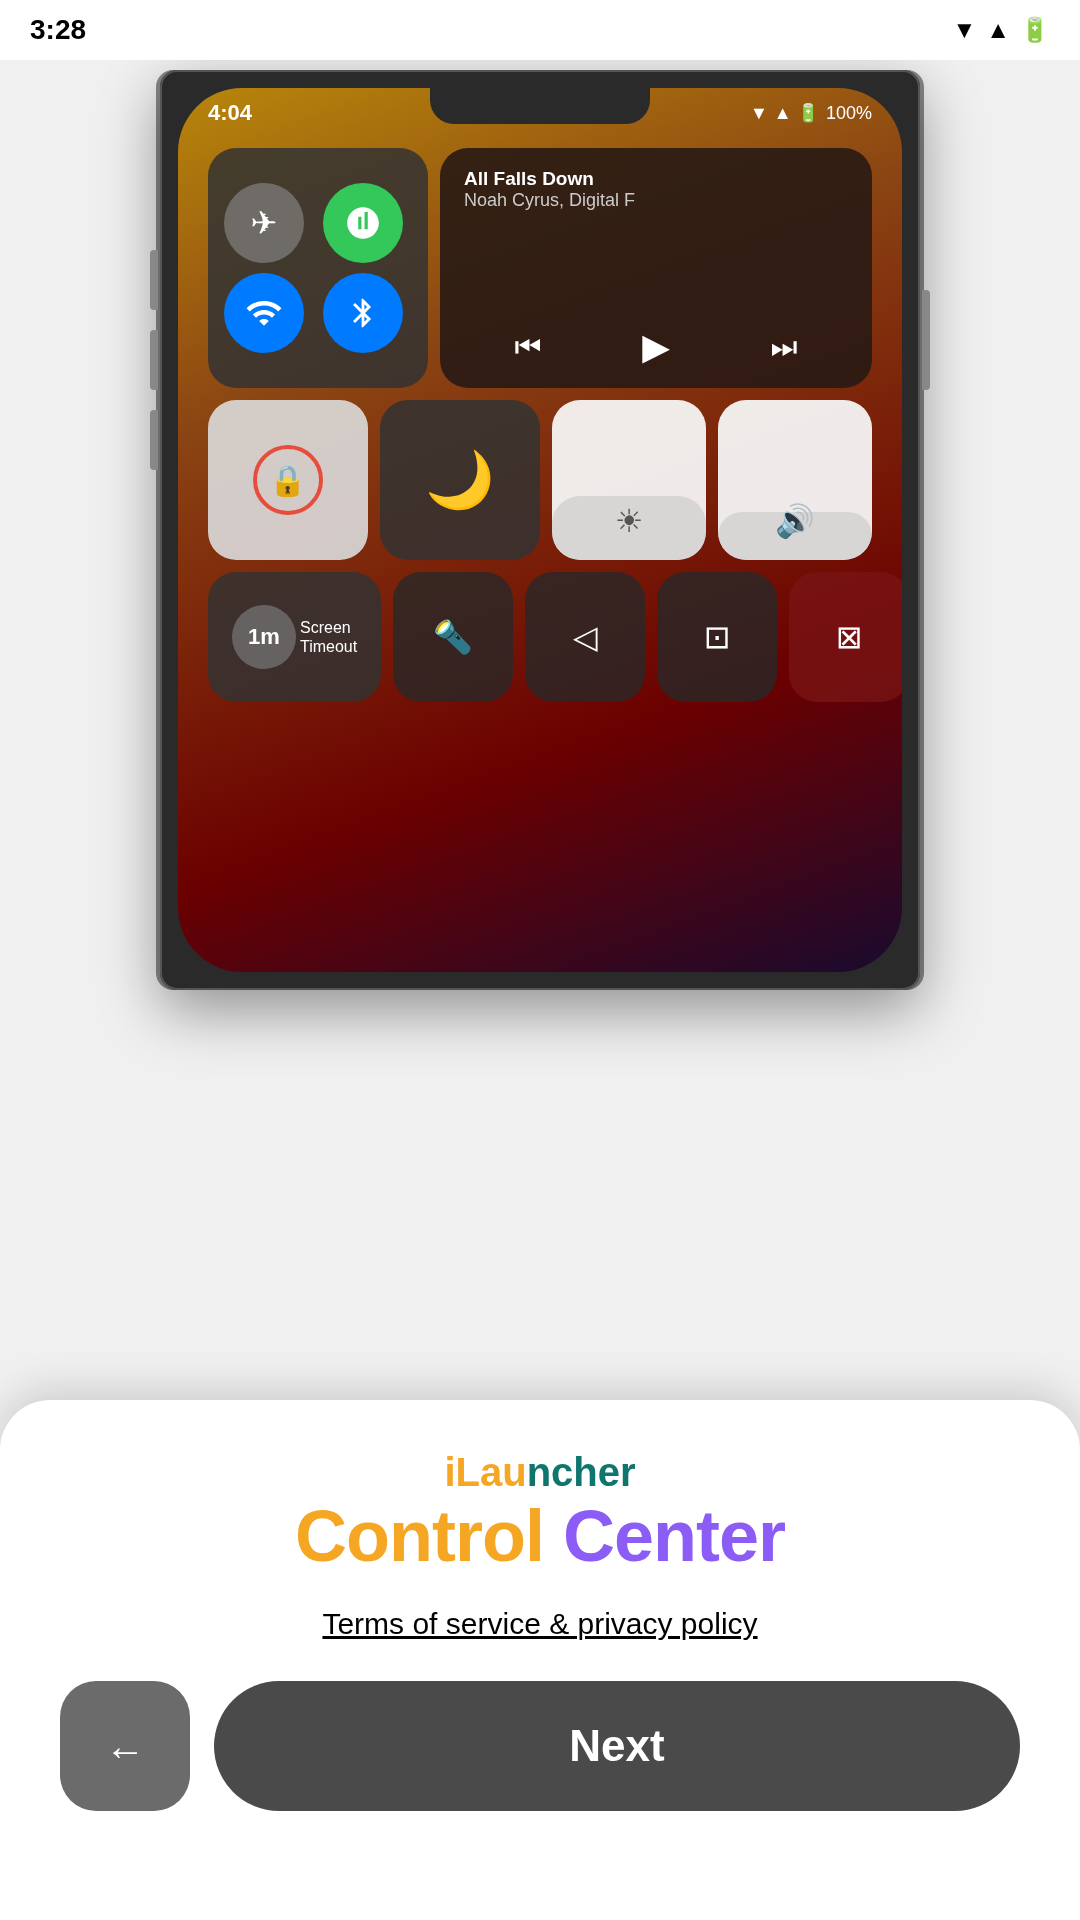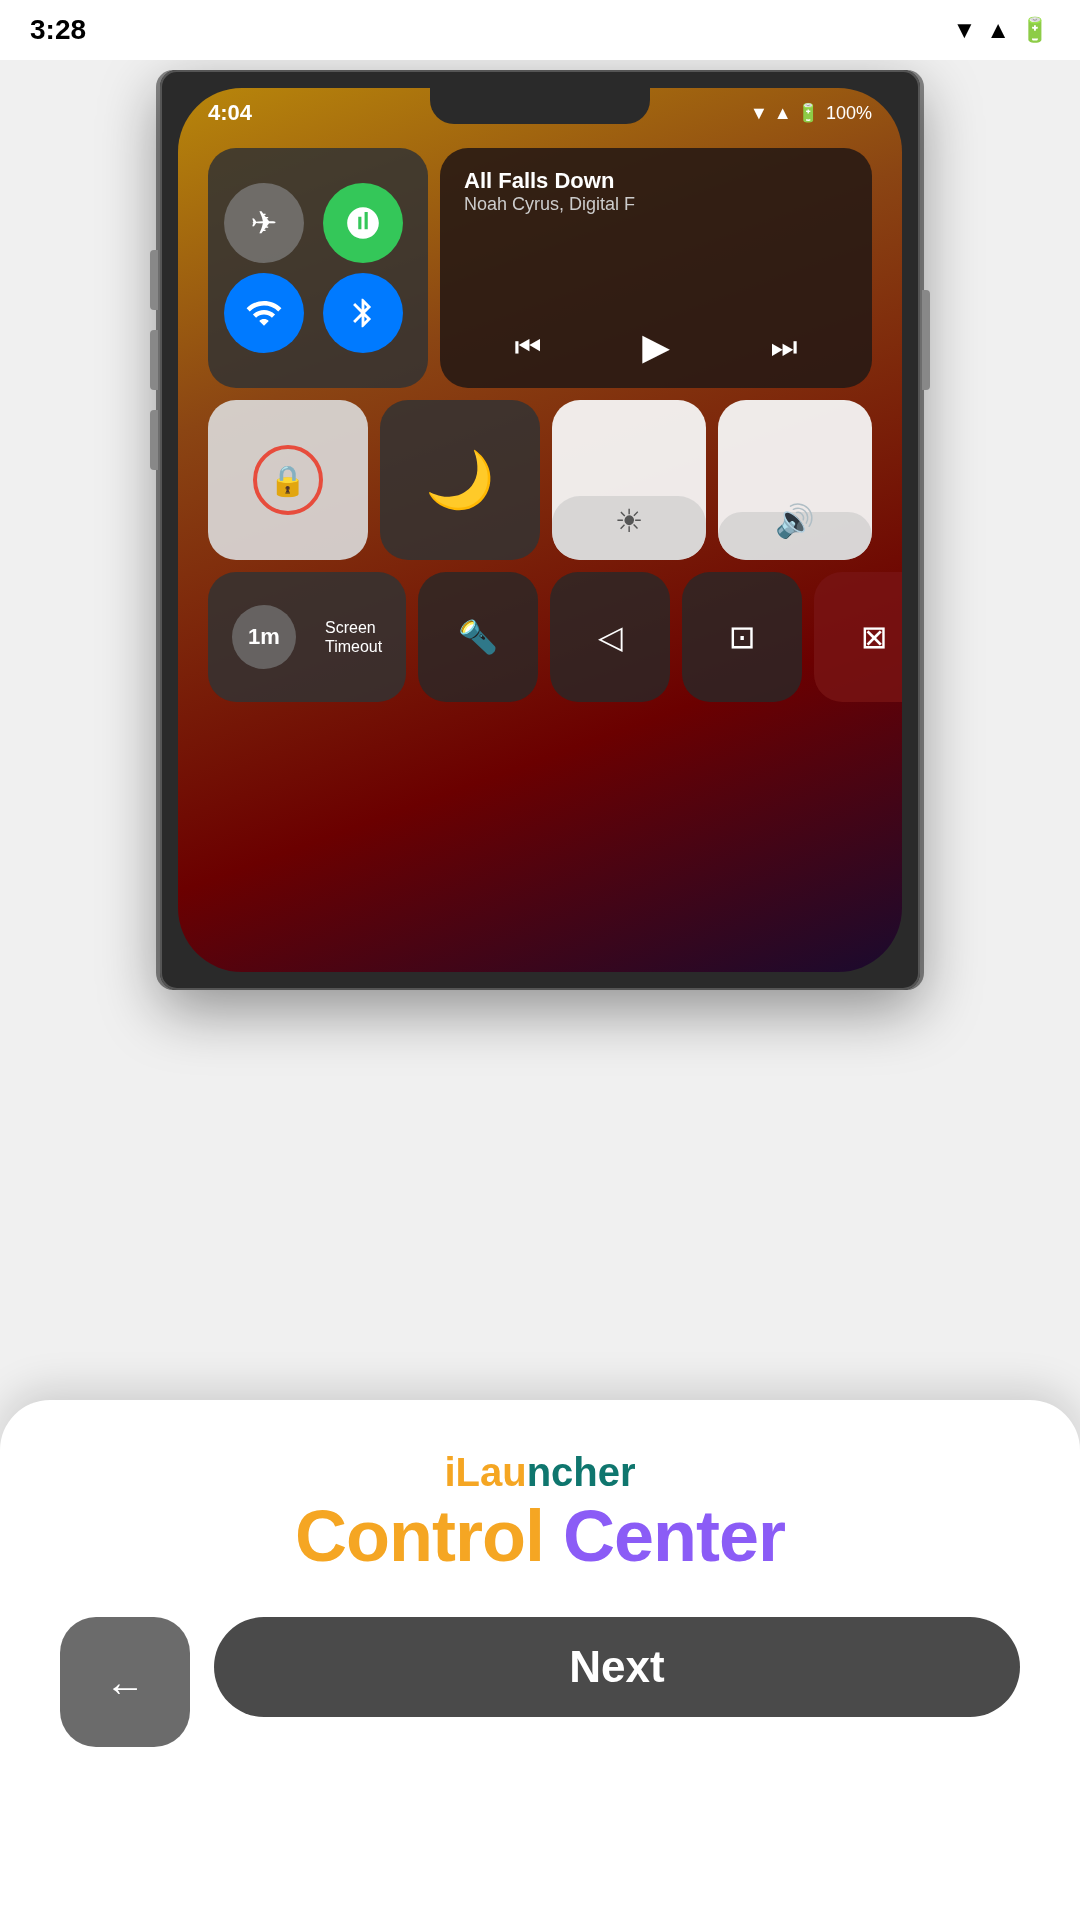--- a/index.html
+++ b/index.html
@@ -196,21 +196,21 @@
     .music-panel {
       flex: 1;
       background: rgba(40, 25, 20, 0.9);
       border-radius: 28px;
       padding: 20px 24px;
       display: flex;
       flex-direction: column;
       justify-content: space-between;
     }
     .music-title {
-      font-size: 22px;
+      font-size: 19px;
       font-weight: 700;
       color: #fff;
     }
     .music-artist {
       font-size: 18px;
       color: #ccc;
     }
     .music-controls {
       display: flex;
       align-items: center;
@@ -303,21 +303,21 @@
       gap: 12px;
       height: 130px;
     }
 
     .screen-timeout {
       background: rgba(50, 50, 50, 0.85);
       border-radius: 28px;
       display: flex;
       align-items: center;
       justify-content: center;
-      gap: 29px;
+      gap: 4px;
       padding: 0 24px;
       flex: 1;
     }
 
     .timeout-badge {
       width: 64px;
       height: 64px;
       border-radius: 50%;
       background: rgba(120, 120, 120, 0.7);
       display: flex;
@@ -402,21 +402,21 @@
       justify-content: center;
       font-size: 40px;
       color: #fff;
       border: none;
       cursor: pointer;
       flex-shrink: 0;
     }
 
     .next-btn {
       flex: 1;
-      height: 100px;
+      height: 130px;
       background: #4a4a4a;
       border-radius: 70px;
       display: flex;
       align-items: center;
       justify-content: center;
       font-size: 44px;
       font-weight: 600;
       color: #fff;
       border: none;
       cursor: pointer;
@@ -537,20 +537,21 @@
   <div style="text-align:center;">
     <div class="app-name">
       <span style="color:#f5a623;">iLau</span><span style="color:#0f766e;">ncher</span>
     </div>
     <div class="app-subtitle">
       <span style="color:#f5a623;">Control</span>
       <span style="color:#8b5cf6;"> Center</span>
     </div>
   </div>
 
+  <a class="terms-link" href="#">Terms of service &amp; privacy policy</a>
 
   <div class="bottom-buttons">
     <button class="back-btn">
       <span>←</span>
     </button>
     <button class="next-btn">
       <span>Next</span>
     </button>
   </div>
 </div>

